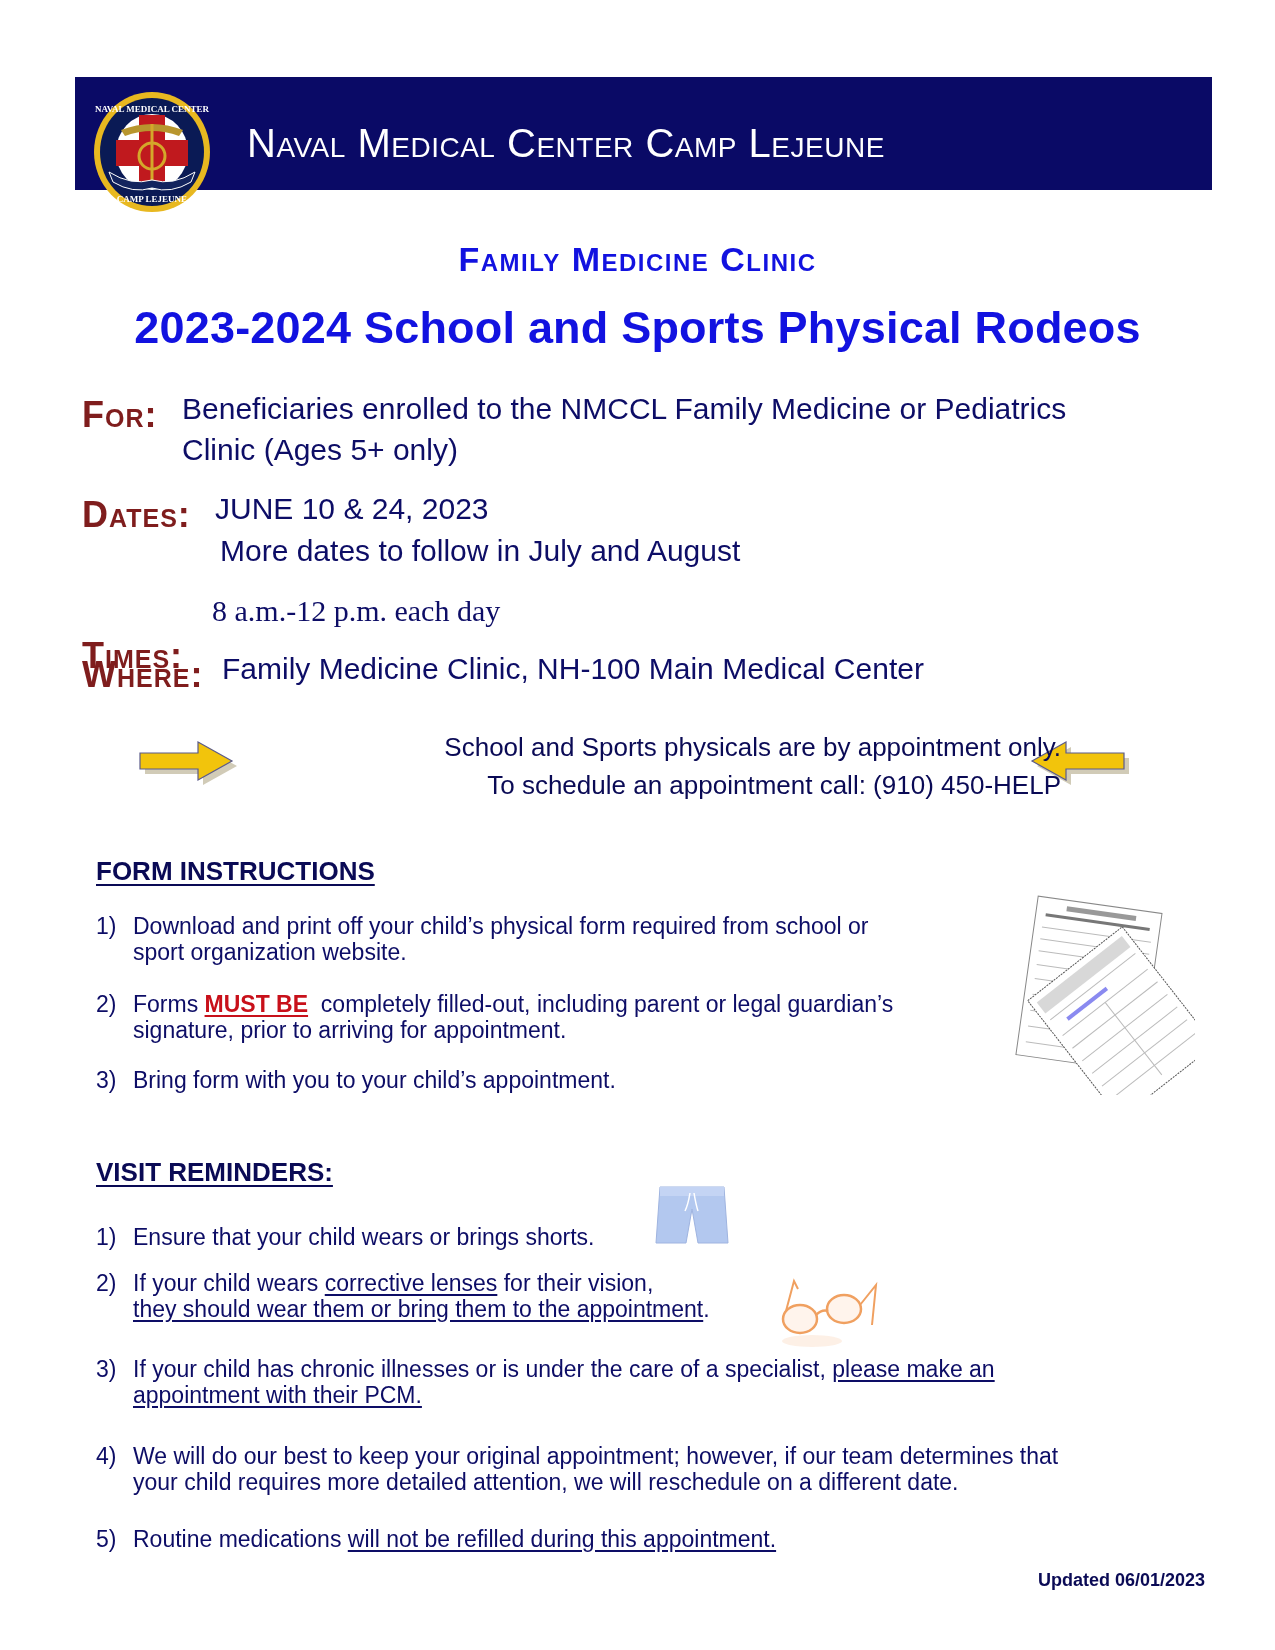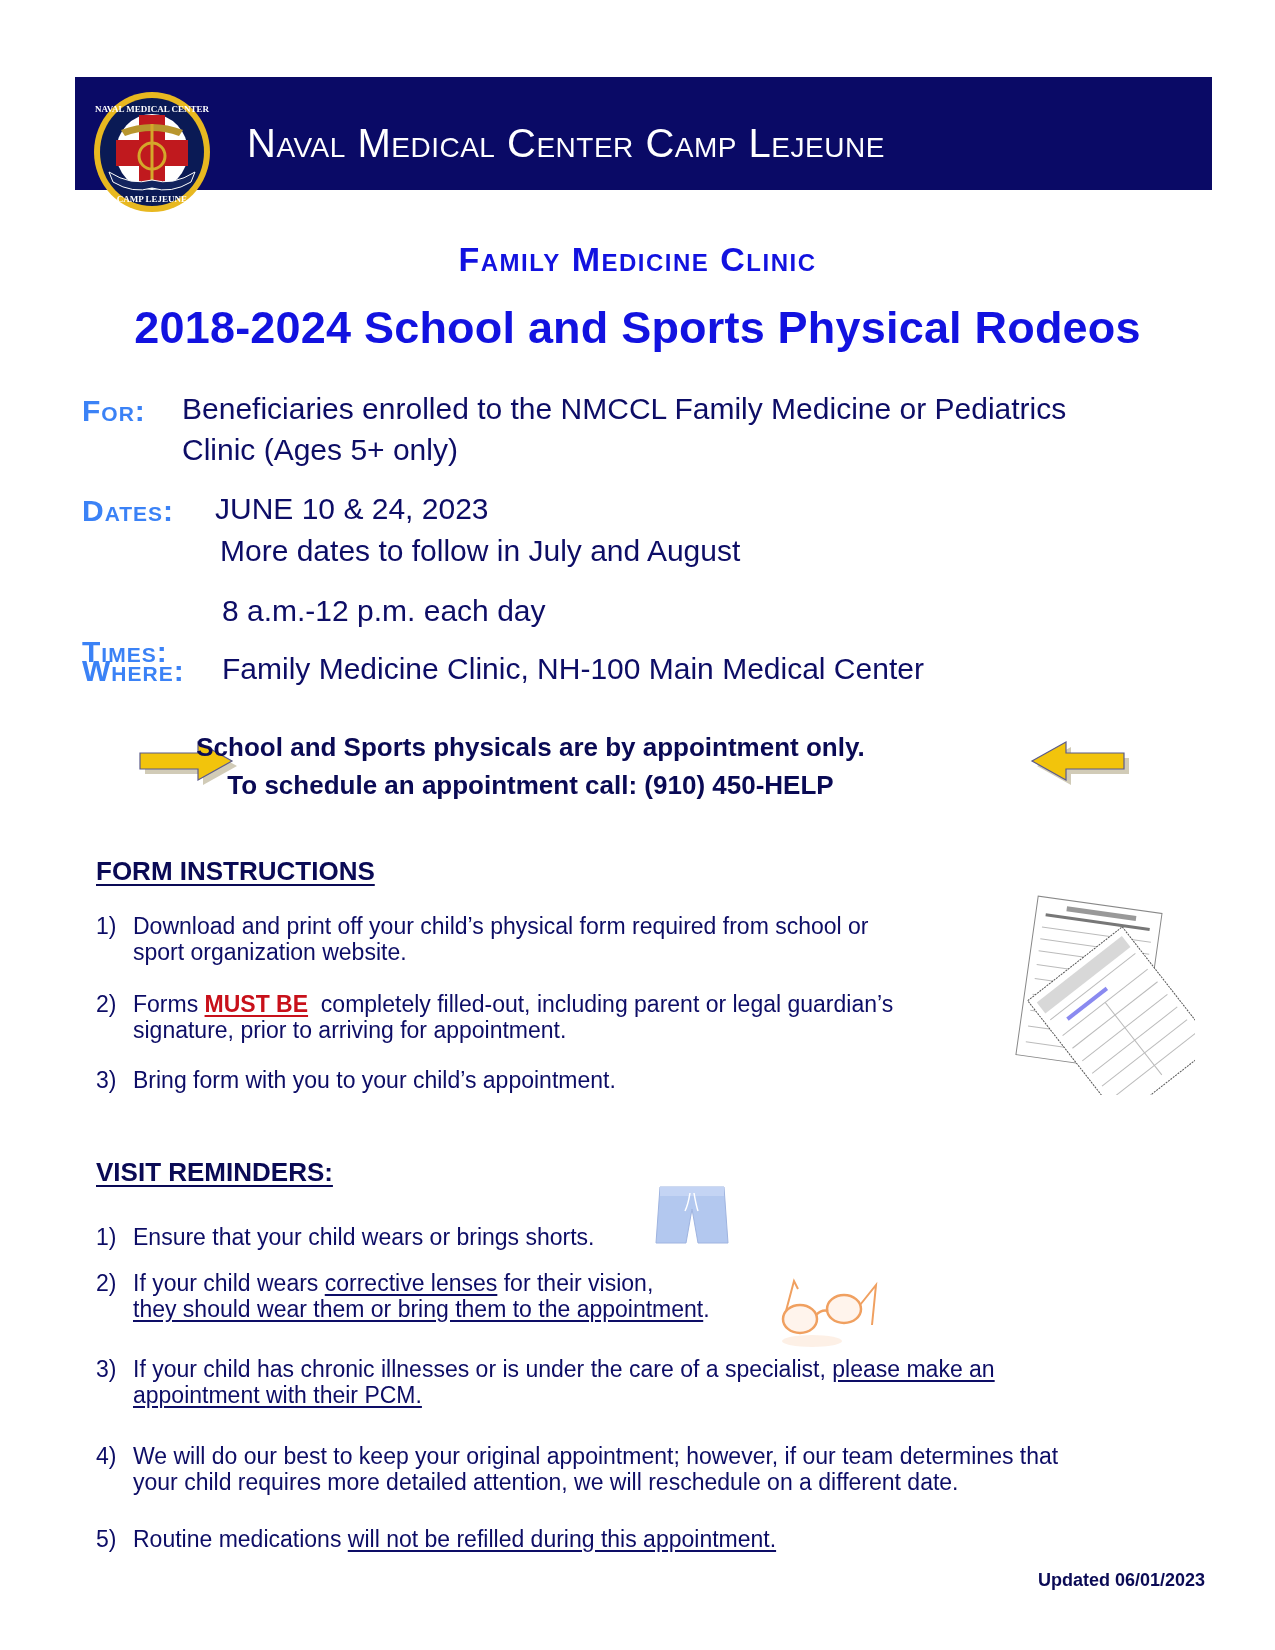--- a/index.html
+++ b/index.html
@@ -8,24 +8,24 @@
   .abs { position: absolute; }
 
   
   .banner { left: 75px; top: 77px; width: 1137px; height: 113px; background: #0a0a66; }
   .seal { left: 16px; top: 13px; width: 122px; height: 124px; }
   .banner-title { left: 172px; top: 44px; color: #ffffff; font-size: 40px; letter-spacing: 0.5px; white-space: nowrap; font-variant: small-caps; }
 
   .clinic { top: 240px; width: 1275px; left: 0; text-align: center; color: #1212e0; font-weight: bold; font-size: 34px; letter-spacing: 1.5px; font-variant: small-caps; }
   .main-title { top: 302px; width: 1275px; left: 0; text-align: center; color: #1212e0; font-weight: bold; font-size: 45px; letter-spacing: 0.2px; white-space: nowrap; }
 
-  .label { font-weight: bold; font-variant: small-caps; color: #3b82f6; font-size: 30px; letter-spacing: 1px; white-space: nowrap; }
+  .label { font-weight: bold; font-variant: small-caps; color: #7f1d1d; font-size: 36px; letter-spacing: 1px; white-space: nowrap; }
   .val { font-size: 30px; color: #0d0d66; white-space: nowrap; }
 
-  .appt { left: 0; width: 1061px; text-align: center; font-weight: bold; font-size: 26px; color: #0a0a55; white-space: nowrap; }
+  .appt { left: 0; width: 1061px; text-align: right; font-weight: normal; font-size: 26px; color: #0a0a55; white-space: nowrap; }
 
   .arrow { width: 100px; height: 46px; }
 
   .section-h { font-weight: bold; font-size: 26px; color: #0a0a55; text-decoration: underline; text-decoration-thickness: 2px; text-underline-offset: 4px; white-space: nowrap; }
   .item { font-size: 23px; color: #0d0d66; line-height: 26px; white-space: nowrap; }
   .item .num { display: inline-block; width: 37px; }
   .item .cont { padding-left: 37px; display: block; }
   .u { text-decoration: underline; text-underline-offset: 3px; }
   .must { color: #c8101a; font-weight: bold; text-decoration: underline; text-underline-offset: 3px; }
 
@@ -47,32 +47,32 @@
       <line x1="61" y1="34" x2="61" y2="94" stroke="#d4a82a" stroke-width="3"></line>
       <path d="M18 82 Q40 96 61 90 Q82 96 104 82 L100 92 Q80 104 61 98 Q42 104 22 92 Z" fill="#13245e" stroke="#ffffff" stroke-width="1"></path>
       <text x="61" y="22" text-anchor="middle" font-size="9" font-weight="bold" fill="#ffffff" font-family="Liberation Serif, serif">NAVAL MEDICAL CENTER</text>
       <text x="61" y="112" text-anchor="middle" font-size="9" font-weight="bold" fill="#ffffff" font-family="Liberation Serif, serif">CAMP LEJEUNE</text>
     </svg>
   </div>
   <div class="abs banner-title">Naval Medical Center Camp Lejeune</div>
 </div>
 
 <div class="abs clinic">Family Medicine Clinic</div>
-<div class="abs main-title">2018-2024 School and Sports Physical Rodeos</div>
+<div class="abs main-title">2023-2024 School and Sports Physical Rodeos</div>
 
 <div class="abs label" style="left:82px; top:394px;">For:</div>
 <div class="abs val" style="left:182px; top:392px;">Beneficiaries enrolled to the NMCCL Family Medicine or Pediatrics</div>
 <div class="abs val" style="left:182px; top:433px;">Clinic (Ages 5+ only)</div>
 
 <div class="abs label" style="left:82px; top:494px;">Dates:</div>
 <div class="abs val" style="left:215px; top:492px;">JUNE 10 &amp; 24, 2023</div>
 <div class="abs val" style="left:220px; top:534px;">More dates to follow in July  and August</div>
 
 <div class="abs label" style="left:82px; top:596px;margin-top:39px;">Times:</div>
-<div class="abs val" style="left:222px; top:594px;">8 a.m.-12 p.m. each day</div>
+<div class="abs val" style="left:212px; top:594px;font-family:Liberation Serif, serif;">8 a.m.-12 p.m. each day</div>
 
 <div class="abs label" style="left:82px; top:654px;">Where:</div>
 <div class="abs val" style="left:222px; top:652px;">Family Medicine Clinic, NH-100 Main Medical Center</div>
 
 <div class="abs arrow" style="left:138px; top:740px;">
   <svg width="100" height="46" viewBox="0 0 100 46">
     <path d="M4 15 H62 V4 L96 23 L62 42 V31 H4 Z" fill="#7a6a30" opacity="0.35" transform="translate(3,3)"></path>
     <path d="M2 13 H60 V2 L94 21 L60 40 V29 H2 Z" fill="#f2c40c" stroke="#5b5b8a" stroke-width="1.2"></path>
   </svg>
 </div>

